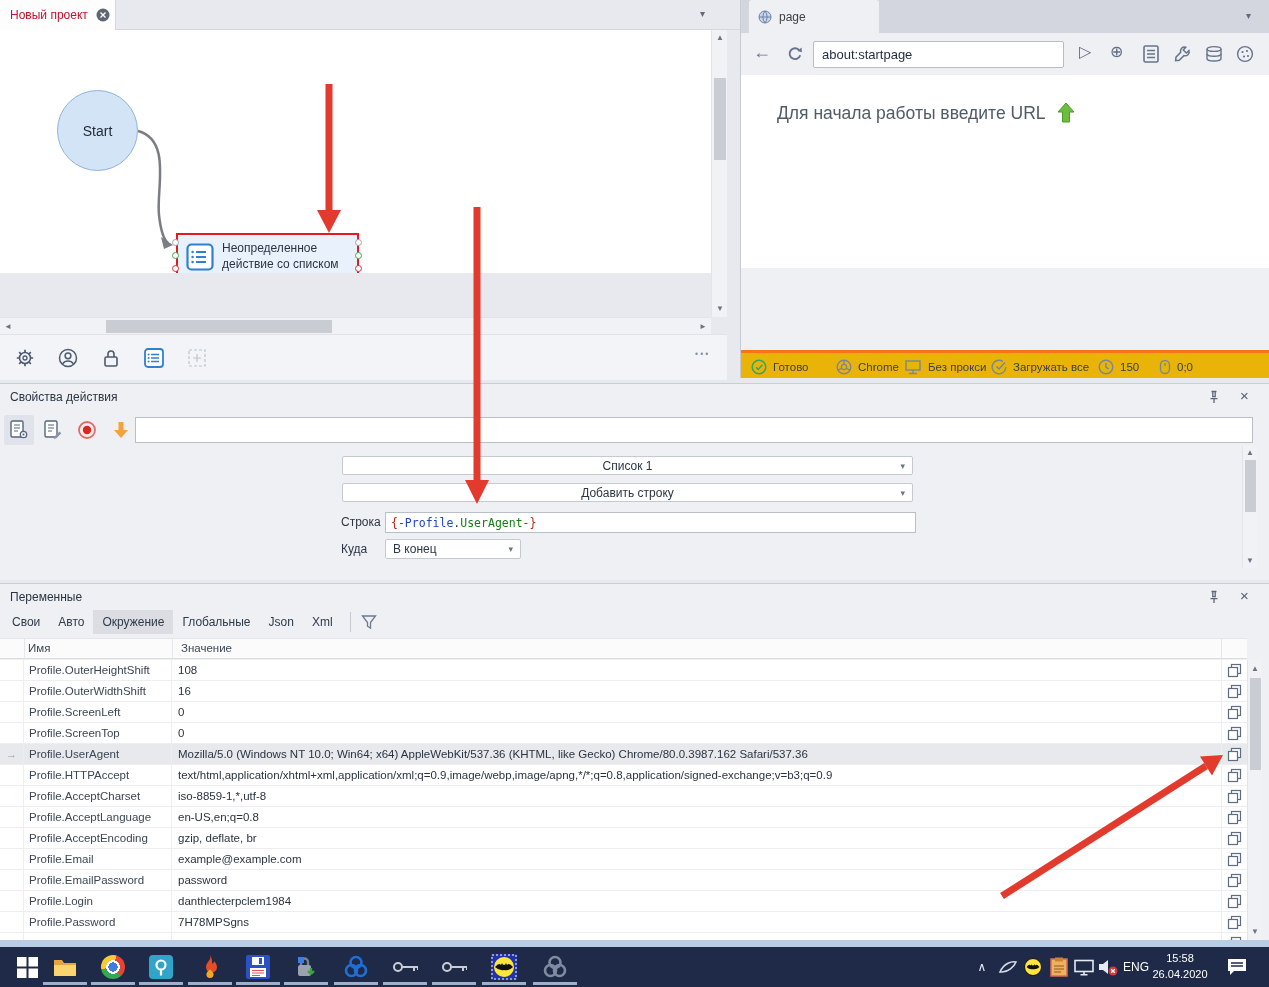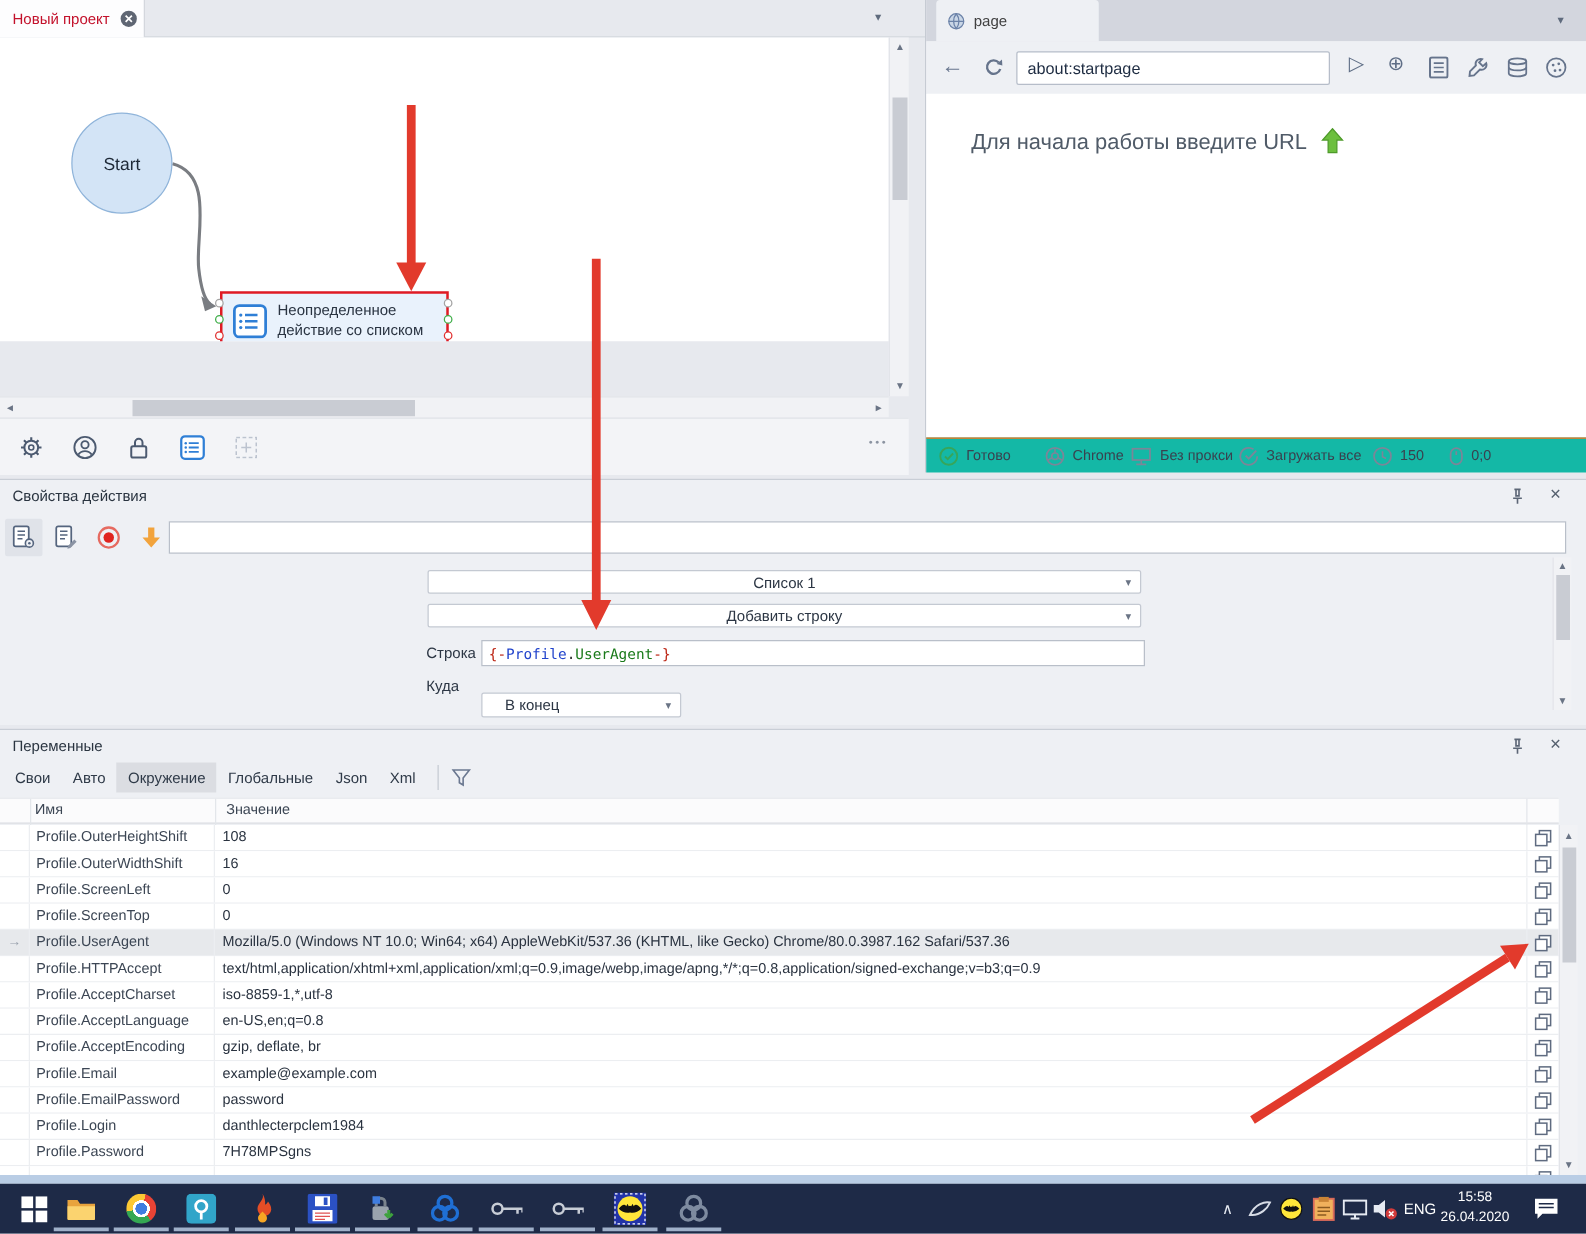--- a/index.html
+++ b/index.html
@@ -36,23 +36,23 @@
   #browser { left:740px; top:0; width:529px; height:378px; background:#eef0f4; border-left:1px solid #c6cbd3; }
   #br-tabbar { left:0; top:0; width:529px; height:33px; background:#d3d6de; }
   #br-tab { left:8px; top:0; width:130px; height:33px; background:#eef0f4; border-radius:3px 3px 0 0; display:flex; align-items:center; gap:7px; padding-left:9px; font-size:12px; color:#404040; }
   #br-tab-caret { left:505px; top:10px; color:#5f6b7d; font-size:10px; }
   #br-navbar { left:0; top:33px; width:529px; height:42px; background:#eef0f4; }
   #br-back { left:12px; top:9px; font-size:18px; color:#68768e; }
   #br-reload { left:45px; top:12px; }
   #br-url { left:72px; top:8px; width:251px; height:27px; background:#fff; border:1px solid #b6bdc9; border-radius:2px; font-size:13px; color:#1e2c42; padding:0 8px; font-family:"Liberation Sans",sans-serif; }
   .nav-glyph { position:absolute; top:11px; color:#5f6e86; font-size:16px; line-height:1; }
   .nav-svg { position:absolute; top:12px; }
-  #br-content { left:0; top:75px; width:529px; height:275px; background:#fff;padding-left:32px; }
+  #br-content { left:0; top:75px; width:529px; height:193px; background:#fff;padding-left:32px; }
   #br-message { left:36px; top:27px; font-size:17.5px; color:#505b68; display:flex; align-items:center; gap:10px; }
-  #br-status { left:0; top:350px; width:529px; height:28px; background:#14b8a6; border-top:1px solid #f97316; }
+  #br-status { left:0; top:350px; width:529px; height:28px; background:#eab308; border-top:3px solid #f97316; }
   .sb-item { position:absolute; top:0; height:28px; display:flex; align-items:center; gap:6px; font-size:11.5px; color:#39424f; }
 
   
   #props { left:0; top:383px; width:1269px; height:197px; background:#eef0f4; border-top:1px solid #c9ced6; }
   #props-title, #vars-title { position:absolute; left:10px; top:6px; font-size:12px; color:#2a3440; }
   .panel-pin { position:absolute; left:1208px; top:6px; }
   .panel-close { position:absolute; left:1240px; top:3px; font-size:15px; color:#55606e; }
   .icon-box { position:absolute; top:31px; width:30px; height:30px; display:flex; align-items:center; justify-content:center; border-radius:2px; }
   .icon-box.sel { background:#e0e3e9; }
   #props-search { left:135px; top:33px; width:1118px; height:26px; background:#fff; border:1px solid #b9bfc9; }
@@ -373,21 +373,21 @@
   <span class="plabel" style="left:341px;top:131px">Строка</span>
   <div class="abs" id="string-field">
     <span class="tk-br">{-</span>
       <span class="tk-ns">Profile</span>
       <span class="tk-dot">.</span>
       <span class="tk-m">UserAgent</span>
       <span class="tk-br">-}</span>
   </div>
 
   <span class="plabel" style="left:341px;top:158px">Куда</span>
-  <div class="dd" style="left:385px;top:170px;width:160px;height:20px;justify-content:flex-start;padding-left:18px">
+  <div class="dd" style="left:385px;top:155px;width:136px;height:20px;justify-content:flex-start;padding-left:7px">
     <span>В конец</span>
       <span class="caret">▾</span>
   </div>
 
   <div class="abs vscroll" style="left:1242px;top:62px;width:15px;height:122px">
     <span class="sarrow" style="left:3px;top:3px">▲</span>
     <div class="sthumb" style="left:2px;top:14px;width:11px;height:52px"></div>
     <span class="sarrow" style="left:3px;bottom:3px">▼</span>
   </div>
 </div>

